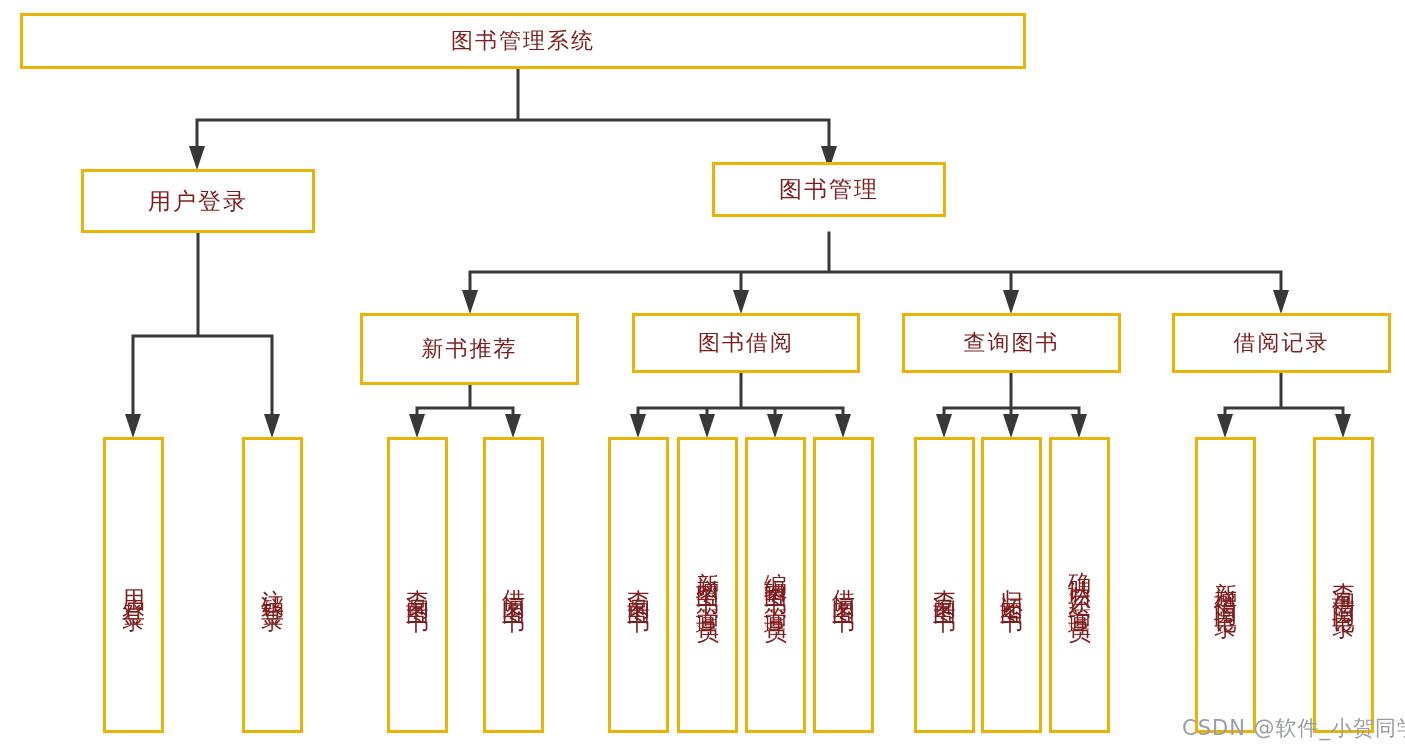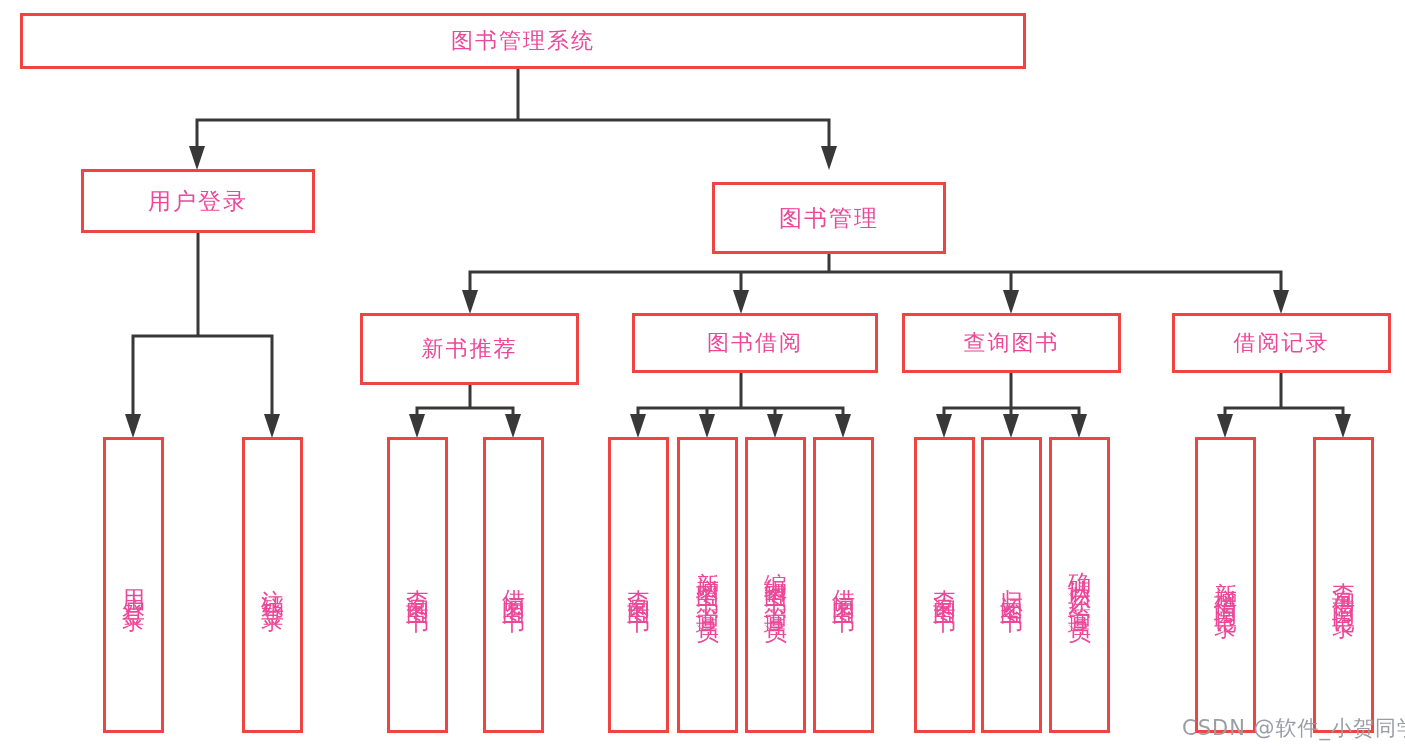--- a/index.html
+++ b/index.html
@@ -2,26 +2,26 @@
 <html><head>
 <meta charset="utf-8">
 <style>
   html,body{margin:0;padding:0;background:#ffffff;}
   body{width:1405px;height:747px;overflow:hidden;font-family:"DejaVu Sans",sans-serif;}
   .diagram{position:relative;width:1405px;height:747px;background:#ffffff;}
   .wires{position:absolute;left:0;top:0;width:1405px;height:747px;}
   .hbox,.vbox{
     position:absolute;
     box-sizing:border-box;
-    border:3px solid #ef4444;
+    border:3px solid #eab308;
     background:#ffffff;
     display:flex;
     align-items:center;
     justify-content:center;
-    color:#ec4899;
+    color:#7f1d1d;
   }
   .hbox{font-size:23px;letter-spacing:2px;}
   .root{font-size:22px;}
   .lvl3{font-size:22px;}
   .vbox{top:437px;height:296px;width:61px;}
   .vtext{
     writing-mode:vertical-rl;
     text-orientation:mixed;
     font-size:23px;
     letter-spacing:7px;
@@ -80,24 +80,24 @@
       <polygon points="1003,414 1019,414 1011,438"></polygon>
       <polygon points="1071,414 1087,414 1079,438"></polygon>
       <polygon points="1217,414 1233,414 1225,438"></polygon>
       <polygon points="1335,414 1351,414 1343,438"></polygon>
     </g>
   </svg>
 
   <div class="hbox root" style="left:20px;top:13px;width:1006px;height:56px">图书管理系统</div>
 
   <div class="hbox" style="left:81px;top:169px;width:234px;height:64px">用户登录</div>
-  <div class="hbox" style="left:712px;top:182px;width:234px;height:72px">图书管理</div>
+  <div class="hbox" style="left:712px;top:162px;width:234px;height:55px">图书管理</div>
 
   <div class="hbox lvl3" style="left:360px;top:313px;width:219px;height:72px">新书推荐</div>
-  <div class="hbox lvl3" style="left:632px;top:313px;width:246px;height:60px">图书借阅</div>
+  <div class="hbox lvl3" style="left:632px;top:313px;width:228px;height:60px">图书借阅</div>
   <div class="hbox lvl3" style="left:902px;top:313px;width:219px;height:60px">查询图书</div>
   <div class="hbox lvl3" style="left:1172px;top:313px;width:219px;height:60px">借阅记录</div>
 
   <div class="vbox" style="left:103px">
     <span class="vtext">用户登录</span>
   </div>
   <div class="vbox" style="left:242px">
     <span class="vtext">注销登录</span>
   </div>
 

